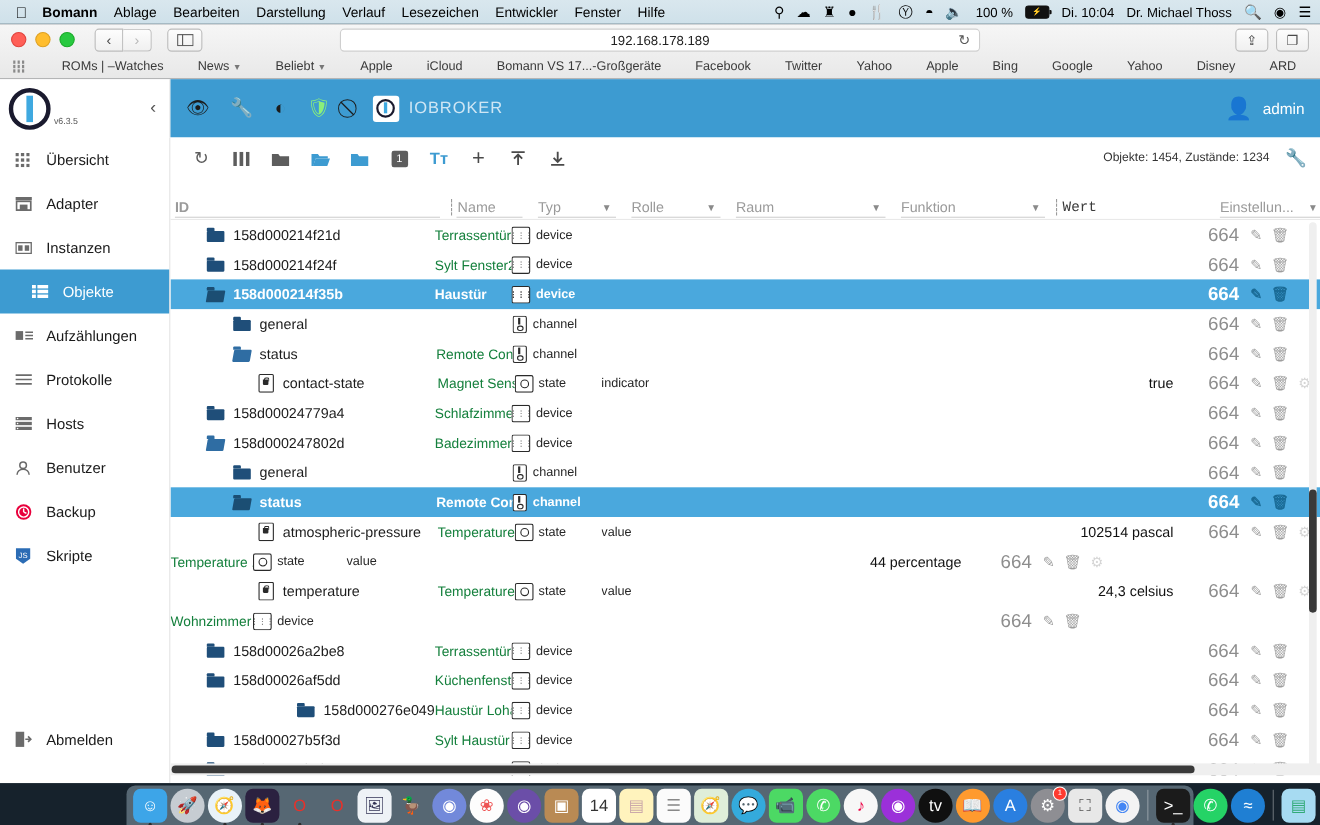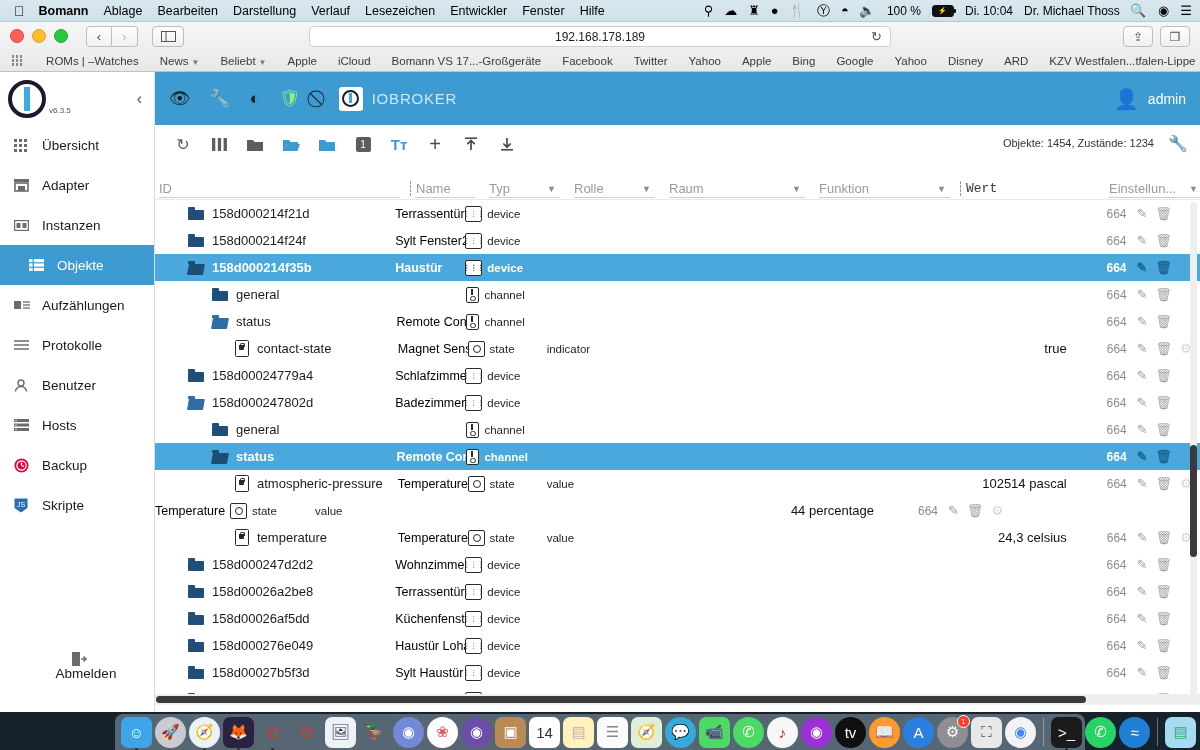--- a/index.html
+++ b/index.html
@@ -64,21 +64,21 @@
   }
   .reloadico{position:absolute;right:8px;top:2px;font-size:13px;color:#555;}
   .sfright{position:absolute;right:10px;top:4px;display:flex;gap:7px;}
   .sfbtn{
     width:30px;height:21px;border:1px solid #bdbdbd;border-radius:4px;
     background:linear-gradient(#fdfdfd,#f0f0f0);display:flex;align-items:center;justify-content:center;
     font-size:12px;color:#4a4a4a;box-sizing:border-box;
   }
   .bookmarks{
     height:21px;display:flex;align-items:center;padding:0 6px;font-size:11.5px;color:#3a3a3a;
-    box-sizing:border-box;gap:7px;
+    box-sizing:border-box;gap:17px;
   }
   .bm{padding:0 7px;white-space:nowrap;}
   .bm .cv{font-size:8px;color:#777;margin-left:3px;}
   .grid9{
     display:inline-grid;grid-template-columns:repeat(3,2.3px);grid-template-rows:repeat(3,2.3px);
     gap:1.6px;margin:0 10px 0 6px;
   }
   .grid9 i{background:#8a8a8a;display:block;width:2.3px;height:2.3px;}
 
   
@@ -117,21 +117,21 @@
     border-right:1px solid #dcdcdc;box-sizing:border-box;overflow:hidden;
   }
   .side-item{
     height:40px;display:flex;align-items:center;padding-left:14px;box-sizing:border-box;
     font-size:13.5px;color:#1a1a1a;
   }
   .side-item.active{background:#3d9bd1;color:#fff;padding-left:29px;}
   .side-ic{width:24px;display:flex;align-items:center;justify-content:flex-start;font-size:14px;color:#5b5b5b;}
   .side-item.active .side-ic{color:#fff;}
   .side-label{margin-left:4px;}
-  .logout{position:absolute;top:527px;left:0;width:100%;flex-direction:column;}
+  .logout{position:absolute;top:527px;left:0;width:100%;}
 
   
   .main{position:absolute;left:155px;top:53px;width:1045px;height:587px;background:#fff;box-sizing:border-box;}
   .obj-toolbar{
     height:38px;display:flex;align-items:center;padding:0 10px;box-sizing:border-box;position:relative;
     border-bottom:0;
   }
   .tbi{width:36px;display:flex;align-items:center;justify-content:center;font-size:16px;color:#5d5d5d;}
   .tbi.blue{color:#3d9bd1;}
   .tbi.dark{color:#4a4a4a;}
@@ -142,47 +142,47 @@
   .colhead{
     height:36px;display:flex;align-items:flex-end;box-sizing:border-box;
     font-size:13px;color:#9a9a9a;padding-bottom:3px;
   }
   .ch{position:relative;box-sizing:border-box;padding-left:4px;}
   .ch .line{position:absolute;left:4px;right:10px;bottom:-2px;height:1px;background:#d0d0d0;}
   .ch .caret{position:absolute;right:14px;bottom:2px;font-size:9px;color:#8a8a8a;}
   .ch.dashed{border-left:1.5px dashed #9a9a9a;padding-left:5px;}
   .ch.dark{color:#3a3a3a;font-weight:normal;font-family:Liberation Mono, monospace;}
 
-  .c-id{width:255px;}
+  .c-id{width:255px;font-weight:bold;}
   .c-name{width:75px;}
   .c-typ{width:85px;}
   .c-rolle{width:95px;}
   .c-raum{width:150px;}
   .c-funk{width:145px;}
   .c-wert{width:145px;}
   .c-set{width:95px;}
 
   
   .tablewrap{position:relative;height:505px;overflow:hidden;border-top:1px solid #e9e9e9;}
   .row{
     height:27px;display:flex;align-items:center;box-sizing:border-box;
     font-size:13px;color:#1c1c1c;position:relative;
   }
   .row.sel{background:#4aa8dd;color:#fff;font-weight:bold;}
   .cell{box-sizing:border-box;display:flex;align-items:center;overflow:hidden;white-space:nowrap;}
   .cell-id{width:255px;display:flex;align-items:center;}
-  .cell-name{width:75px;font-size:12.5px;color:#000000;}
+  .cell-name{width:75px;font-size:12.5px;color:#15803d;}
   .row.sel .cell-name{color:#fff;}
   .cell-typ{width:85px;display:flex;align-items:center;gap:5px;font-size:11.5px;color:#262626;}
   .row.sel .cell-typ{color:#fff;}
   .cell-role{width:95px;font-size:11.5px;color:#262626;}
   .cell-raum{width:150px;}
   .cell-funk{width:145px;}
   .cell-wert{width:175px;justify-content:flex-end;padding-right:6px;font-size:13px;color:#111;}
-  .cell-set{width:66px;justify-content:flex-end;font-size:12px;color:#8d8d8d;padding-right:8px;}
+  .cell-set{width:66px;justify-content:flex-end;font-size:17px;color:#8d8d8d;padding-right:8px;}
   .row.sel .cell-set{color:#fff;}
   .cell-acts{width:70px;display:flex;align-items:center;gap:8px;padding-left:2px;color:#9e9e9e;font-size:13px;}
   .row.sel .cell-acts{color:#1a6b96;}
 
   .folder-ic{width:16px;height:13px;position:relative;flex:none;}
   .folder-ic .tab{position:absolute;left:0;top:0;width:7px;height:3px;background:#1f4e79;border-radius:1px 1px 0 0;}
   .folder-ic .body{position:absolute;left:0;top:2.5px;width:16px;height:10.5px;background:#1f4e79;border-radius:1px;}
   .folder-ic.open .body{background:#2f6da3;transform:skewX(-10deg);}
   .folder-ic.open .tab{background:#2f6da3;}
   .row.sel .folder-ic .body,.row.sel .folder-ic .tab{background:#1b4e73;}
@@ -431,46 +431,46 @@
                 <line x1="0" y1="1" x2="15" y2="1"></line>
                 <line x1="0" y1="5" x2="15" y2="5"></line>
                 <line x1="0" y1="9" x2="15" y2="9"></line>
               </g>
             </svg>
         </span>
         <span class="side-label">Protokolle</span>
       </div>
       <div class="side-item">
         <span class="side-ic">
-          <svg width="14" height="13" viewBox="0 0 14 13">
-              <circle cx="7" cy="4" r="3" fill="none" stroke="#6b6b6b" stroke-width="1.4"></circle>
-              <path d="M1.5 12.5 A5.5 5 0 0 1 12.5 12.5" fill="none" stroke="#6b6b6b" stroke-width="1.4"></path>
-            </svg>
-        </span>
-        <span class="side-label">Benutzer</span>
-      </div>
-      <div class="side-item">
-        <span class="side-ic">
           <svg width="15" height="12" viewBox="0 0 15 12">
               <g fill="#6b6b6b">
                 <rect x="0" y="0" width="15" height="3"></rect>
                 <rect x="0" y="4.5" width="15" height="3"></rect>
                 <rect x="0" y="9" width="15" height="3"></rect>
               </g>
               <g fill="#fff">
                 <circle cx="2" cy="1.5" r="0.7"></circle>
                 <circle cx="2" cy="6" r="0.7"></circle>
                 <circle cx="2" cy="10.5" r="0.7"></circle>
               </g>
             </svg>
         </span>
         <span class="side-label">Hosts</span>
       </div>
       <div class="side-item">
         <span class="side-ic">
+          <svg width="14" height="13" viewBox="0 0 14 13">
+              <circle cx="7" cy="4" r="3" fill="none" stroke="#6b6b6b" stroke-width="1.4"></circle>
+              <path d="M1.5 12.5 A5.5 5 0 0 1 12.5 12.5" fill="none" stroke="#6b6b6b" stroke-width="1.4"></path>
+            </svg>
+        </span>
+        <span class="side-label">Benutzer</span>
+      </div>
+      <div class="side-item">
+        <span class="side-ic">
           <svg width="15" height="15" viewBox="0 0 15 15">
               <circle cx="7.5" cy="7.5" r="7" fill="#e8003c"></circle>
               <circle cx="7.5" cy="7.5" r="4.6" fill="none" stroke="#fff" stroke-width="1.3"></circle>
               <line x1="7.5" y1="7.5" x2="7.5" y2="4.3" stroke="#fff" stroke-width="1.3"></line>
               <line x1="7.5" y1="7.5" x2="10" y2="8.6" stroke="#fff" stroke-width="1.3"></line>
             </svg>
         </span>
         <span class="side-label">Backup</span>
       </div>
       <div class="side-item">
@@ -837,90 +837,83 @@
               <div class="cell cell-funk"></div>
               <div class="cell cell-wert">24,3 celsius</div>
               <div class="cell cell-set">664</div>
               <div class="cell cell-acts">
                 <span>✎</span>
                 <span>🗑</span>
                 <span style="color:#d5d5d5;">⚙</span>
               </div>
             </div>
             <div class="row">
+              <div class="cell cell-name">Wohnzimmer</div>
+              <div class="cell cell-typ">
+                <span class="typ-dev">⋮⋮⋮</span>
+                <span>device</span>
+              </div>
+              <div class="cell cell-role"></div>
+              <div class="cell cell-raum"></div>
+              <div class="cell cell-funk"></div>
+              <div class="cell cell-wert"></div>
+              <div class="cell cell-set">664</div>
+              <div class="cell cell-acts">
+                <span>✎</span>
+                <span>🗑</span>
+              </div>
+            </div>
+            <div class="row">
               <div class="cell cell-id" style="padding-left: 33px;">
                 <span class="folder-ic">
                   <span class="tab"></span>
                   <span class="body"></span>
                 </span>
-                <span class="idtext">158d000247d2d2</span>
-              </div>
-              <div class="cell cell-name">Wohnzimmer</div>
+                <span class="idtext">158d00026a2be8</span>
+              </div>
+              <div class="cell cell-name">Terrassentür ...</div>
               <div class="cell cell-typ">
                 <span class="typ-dev">⋮⋮⋮</span>
                 <span>device</span>
               </div>
               <div class="cell cell-role"></div>
               <div class="cell cell-raum"></div>
               <div class="cell cell-funk"></div>
               <div class="cell cell-wert"></div>
               <div class="cell cell-set">664</div>
               <div class="cell cell-acts">
                 <span>✎</span>
                 <span>🗑</span>
               </div>
             </div>
             <div class="row">
               <div class="cell cell-id" style="padding-left: 33px;">
                 <span class="folder-ic">
                   <span class="tab"></span>
                   <span class="body"></span>
                 </span>
-                <span class="idtext">158d00026a2be8</span>
-              </div>
-              <div class="cell cell-name">Terrassentür ...</div>
+                <span class="idtext">158d00026af5dd</span>
+              </div>
+              <div class="cell cell-name">Küchenfenste...</div>
               <div class="cell cell-typ">
                 <span class="typ-dev">⋮⋮⋮</span>
                 <span>device</span>
               </div>
               <div class="cell cell-role"></div>
               <div class="cell cell-raum"></div>
               <div class="cell cell-funk"></div>
               <div class="cell cell-wert"></div>
               <div class="cell cell-set">664</div>
               <div class="cell cell-acts">
                 <span>✎</span>
                 <span>🗑</span>
               </div>
             </div>
             <div class="row">
-              <div class="cell cell-id" style="padding-left: 33px;">
-                <span class="folder-ic">
-                  <span class="tab"></span>
-                  <span class="body"></span>
-                </span>
-                <span class="idtext">158d00026af5dd</span>
-              </div>
-              <div class="cell cell-name">Küchenfenste...</div>
-              <div class="cell cell-typ">
-                <span class="typ-dev">⋮⋮⋮</span>
-                <span>device</span>
-              </div>
-              <div class="cell cell-role"></div>
-              <div class="cell cell-raum"></div>
-              <div class="cell cell-funk"></div>
-              <div class="cell cell-wert"></div>
-              <div class="cell cell-set">664</div>
-              <div class="cell cell-acts">
-                <span>✎</span>
-                <span>🗑</span>
-              </div>
-            </div>
-            <div class="row">
-              <div class="cell cell-id" style="padding-left: 33px;">
+              <div class="cell cell-id" style="padding-left: 33px; justify-content: flex-end;">
                 <span class="folder-ic">
                   <span class="tab"></span>
                   <span class="body"></span>
                 </span>
                 <span class="idtext">158d000276e049</span>
               </div>
               <div class="cell cell-name">Haustür Lohaus</div>
               <div class="cell cell-typ">
                 <span class="typ-dev">⋮⋮⋮</span>
                 <span>device</span>

